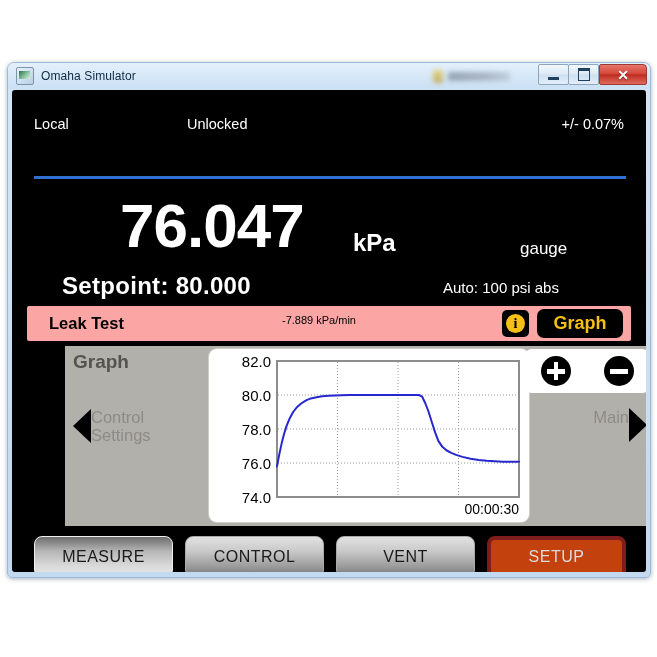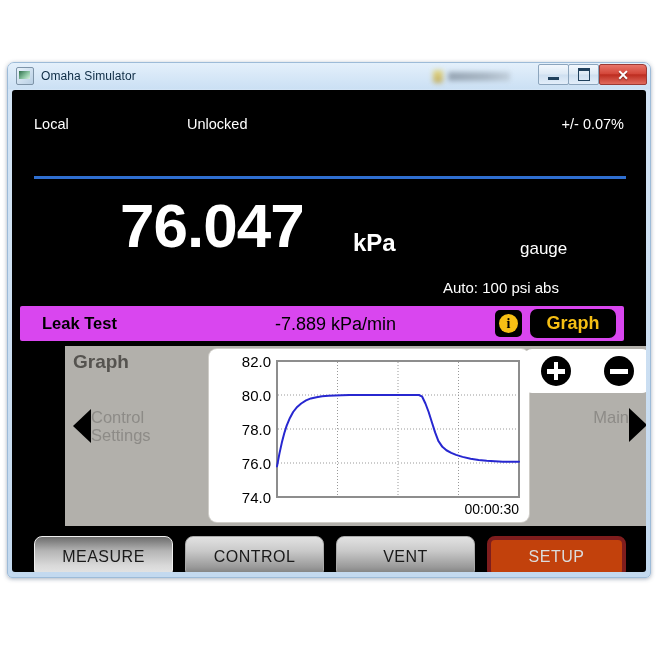--- a/index.html
+++ b/index.html
@@ -166,32 +166,32 @@
   .autorange {
     position: absolute;
     left: 431px; top: 189px;
     font-size: 15px;
     color: #ffffff;
   }
 
   
   .leakbar {
     position: absolute;
-    left: 8px; top: 216px;
+    left: 15px; top: 216px;
     width: 604px; height: 35px;
-    background: #d946ef;
+    background: #fca5a5;
     border-radius: 2px;
   }
   .leak-label {
     position: absolute; left: 22px; top: 8px;
     font-size: 16.5px; font-weight: bold; color: #000000;
   }
   .leak-rate {
     position: absolute; left: 255px; top: 8px;
-    font-size: 18px; color: #000000;
+    font-size: 11px; color: #000000;
   }
   .info-btn {
     position: absolute; right: 102px; top: 4px;
     width: 27px; height: 27px;
     background: #000000;
     border-radius: 5px;
     display:flex; align-items:center; justify-content:center;
   }
   .info-circle {
     width: 19px; height: 19px;
@@ -353,20 +353,21 @@
       <div class="statusrow">
         <div class="st-local">Local</div>
         <div class="st-lock">Unlocked</div>
         <div class="st-tol">+/- 0.07%</div>
       </div>
       <div class="blue-rule"></div>
 
       <div class="reading">76.047</div>
       <div class="unit">kPa</div>
       <div class="mode">gauge</div>
+      <div class="setpoint">Setpoint:  80.000</div>
       <div class="autorange">Auto:  100 psi abs</div>
 
       <div class="leakbar">
         <div class="leak-label">Leak Test</div>
         <div class="leak-rate">-7.889 kPa/min</div>
         <div class="info-btn">
           <div class="info-circle">i</div>
         </div>
         <div class="stop-btn">Graph</div>
       </div>

